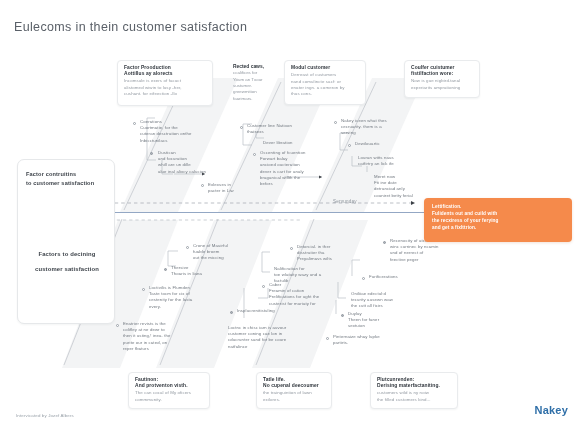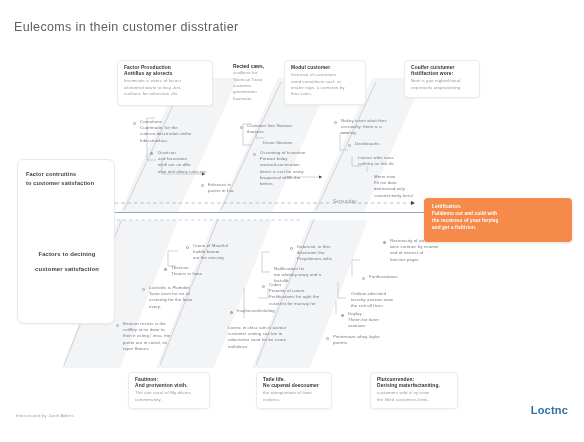--- a/index.html
+++ b/index.html
@@ -84,21 +84,21 @@
   .logo{
     position:absolute;right:16px;top:404px;
     font-size:11px;font-weight:700;color:#2f6fa8;letter-spacing:.2px;
   }
 </style>
 </head>
 <body>
 
 <div id="stage">
 
-  <div class="title">Eulecoms in thein customer disstratier</div>
+  <div class="title">Eulecoms in thein customer satisfaction</div>
 
   <svg class="bones" viewBox="0 0 584 442" xmlns="http://www.w3.org/2000/svg">
     <defs>
       <marker id="arr" markerWidth="6" markerHeight="6" refX="5" refY="3" orient="auto">
         <path d="M0,0.6 L5,3 L0,5.4 z" fill="#3a3f45"></path>
       </marker>
       <marker id="arrs" markerWidth="5" markerHeight="5" refX="4.2" refY="2.5" orient="auto">
         <path d="M0,0.5 L4.2,2.5 L0,4.5 z" fill="#3a3f45"></path>
       </marker>
     </defs>
@@ -349,15 +349,15 @@
   <div class="result">
     <div class="rt">
       <div>Lettification.</div>
       <div>Fulidents out and cuild with</div>
       <div>the recxiress of your ferying</div>
       <div>and get a fixlttrion.</div>
     </div>
   </div>
 
   <div class="credit">Intervicated by Jozef Albers</div>
-  <div class="logo">Loctnc</div>
+  <div class="logo">Nakey</div>
 
 </div>
 
 </body></html>

